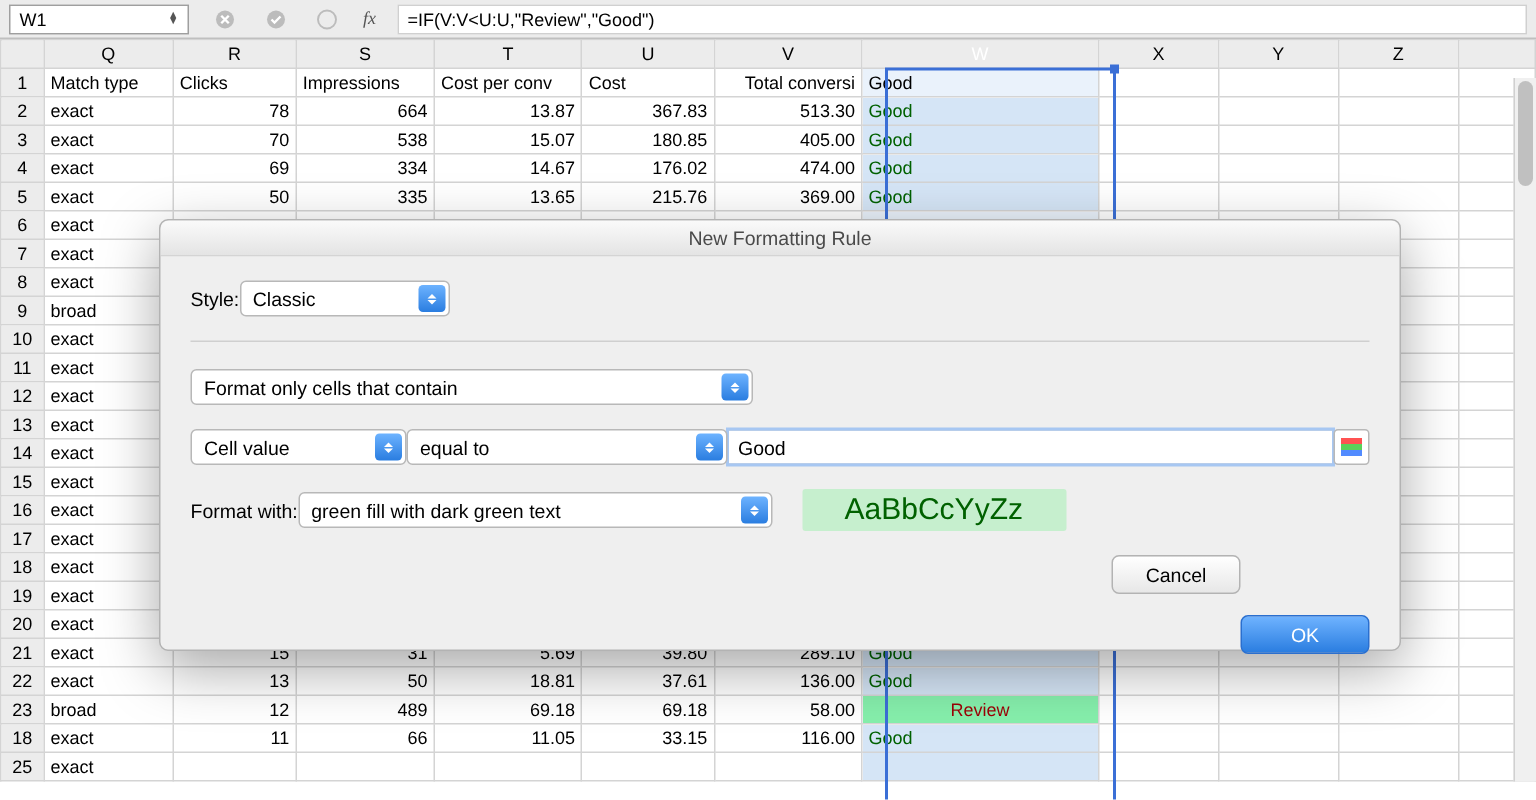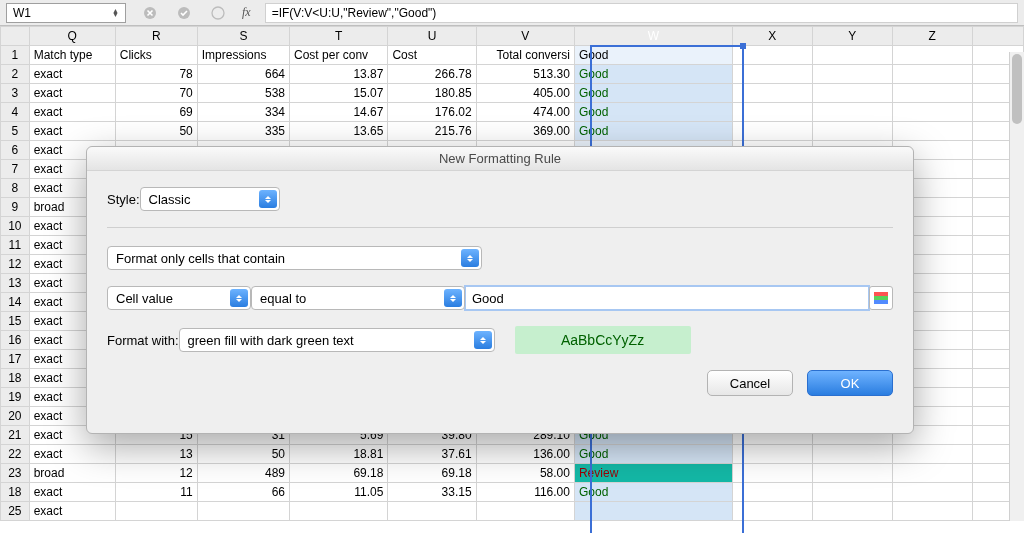--- a/index.html
+++ b/index.html
@@ -29,50 +29,50 @@
   col.cw{width:154px;}
   col.cx{width:78px;}
   col.cy{width:78px;}
   col.cz{width:78px;}
   col.cpad{width:50px;}
 
   .num{ text-align:right; }
   .wcol { background:#eaf2fb; }
   thead th.sel-col{ background:#4f81e5; color:#fff; }
   td.good{ color:#006100; }
-  td.review{ color:#9c0006; background:#14b8a6; }
+  td.review{ color:#9c0006; background:#86efac;text-align:center; }
   td.wcol.good{ background:#d5e5f6; }
 
   
   .wcol-outline{ position:absolute; top:19px; left:590px; width:154px; height:514px; border:2px solid #3b6fd6; pointer-events:none; }
   .wcol-handle{position:absolute; top:17px; left:740px; width:6px;height:6px;background:#3b6fd6;}
 
   
-  .overlay{ position:absolute; left:86px; top:146px; width:828px; height:288px; background:#efefef; border:1px solid #b3b3b3; border-radius:6px; box-shadow:0 12px 38px rgba(0,0,0,.35); }
+  .overlay{ position:absolute; left:106px; top:146px; width:828px; height:288px; background:#efefef; border:1px solid #b3b3b3; border-radius:6px; box-shadow:0 12px 38px rgba(0,0,0,.35); }
   .overlay .titlebar{ height:24px; display:flex; align-items:center; justify-content:center; font-size:13px; color:#4a4a4a; border-bottom:1px solid #d4d4d4; background:linear-gradient(#fafafa,#e4e4e4); border-radius:6px 6px 0 0;}
   .overlay .body{ padding:16px 20px 12px 20px; }
   .row{ display:flex; align-items:center; gap:0; margin-bottom:16px;}
   .row.label-row label{ font-size:13px; }
   .hr{ height:1px; background:#cfcfcf; margin:0 0 18px 0;}
 
   .sel { position:relative; background:#fff; border:1px solid #b8b8b8; border-radius:4px; height:24px; display:flex; align-items:center; padding:0 20px 0 8px; font-size:13px;}
   .sel .caret{ position:absolute; right:2px; top:2px; bottom:2px; width:18px; border-radius:3px; background:linear-gradient(#6db3ff,#2a7de0); display:flex; flex-direction:column; align-items:center; justify-content:center; gap:1px;}
   .sel .caret::before,.sel .caret::after{content:"";border:3px solid transparent;}
   .sel .caret::before{border-bottom-color:#fff;}
   .sel .caret::after{border-top-color:#fff;}
 
   .txt { background:#fff; border:1px solid #8fa8c8; height:24px; padding:0 6px; font-size:13px; flex:1; outline:2px solid #a7c7f2; outline-offset:-1px;}
   .picker-btn{ width:24px;height:24px;border:1px solid #b8b8b8;background:#fff;border-radius:3px;display:flex;align-items:center;justify-content:center;}
   .picker-btn span{width:14px;height:12px;background:linear-gradient(#ff5252 33%,#5ad15a 33% 66%,#528bff 66%);}
 
-  .preview{ width:176px; height:28px; background:#c6efce; color:#006100; display:flex; align-items:center; justify-content:center; font-size:14px; border-radius:2px;}
-
-  .dialog-footer{ display:flex; justify-content:flex-end; gap:14px; margin-top:12px; }
+  .preview{ width:176px; height:28px; background:#c6efce; color:#006100; display:flex; align-items:center; justify-content:center; font-size:20px; border-radius:2px;}
+
+  .dialog-footer{ display:flex; justify-content:flex-end; margin-top:12px; }
   .btn{ min-width:86px; height:26px; border-radius:5px; font-size:13px; border:1px solid #b3b3b3; background:linear-gradient(#ffffff,#e7e7e7); }
-  .btn.primary{ background:linear-gradient(#6fb3ff,#2a7de0); color:#fff; border:1px solid #2a6fcf;}
+  .btn.primary{ background:linear-gradient(#6fb3ff,#2a7de0); color:#fff; border:1px solid #2a6fcf;margin-top:40px;}
 
   .scrollbar{position:absolute;right:0;top:26px;bottom:0;width:15px;background:#f0f0f0;border-left:1px solid #d0d0d0;}
   .scrollbar .thumb{position:absolute;left:2px;right:2px;top:2px;height:70px;background:#c0c0c0;border-radius:6px;}
 </style>
 </head>
 <body>
 
 <div class="formula-bar">
   <div class="cell-ref-box">
     <span>W1</span>
@@ -147,21 +147,21 @@
           <td></td>
           <td></td>
           <td></td>
         </tr>
         <tr>
           <th class="rowhdr">2</th>
           <td>exact</td>
           <td class="num">78</td>
           <td class="num">664</td>
           <td class="num">13.87</td>
-          <td class="num">266.78</td>
+          <td class="num">367.83</td>
           <td class="num">513.30</td>
           <td class="wcol good">Good</td>
           <td></td>
           <td></td>
           <td></td>
           <td></td>
         </tr>
         <tr>
           <th class="rowhdr">3</th>
           <td>exact</td>

